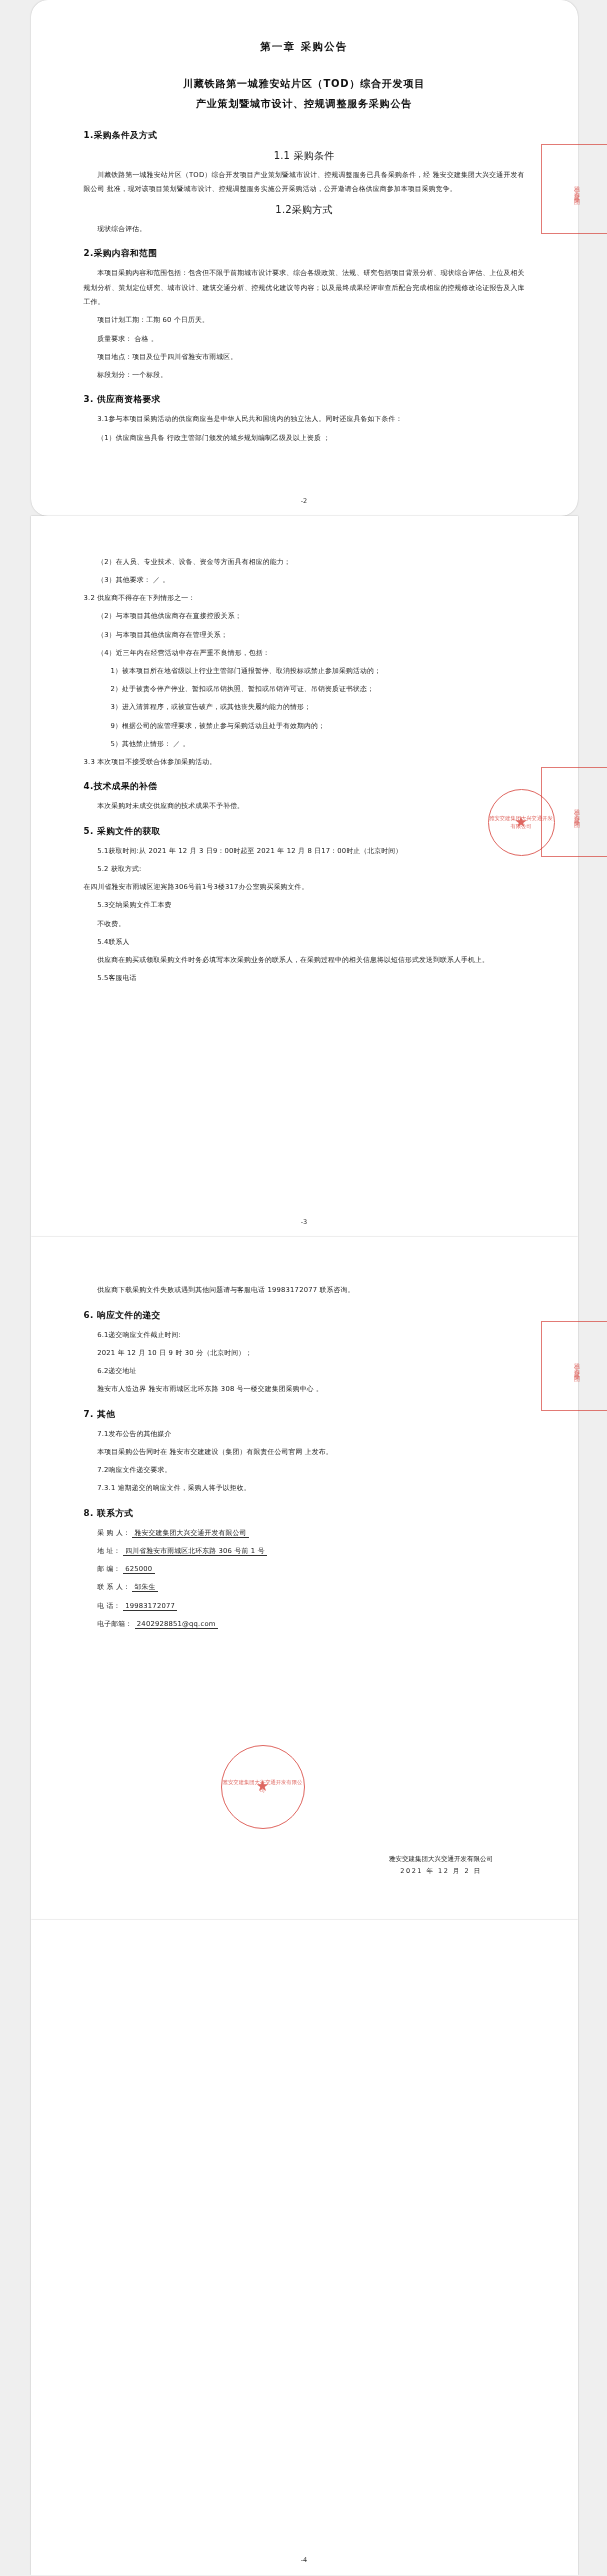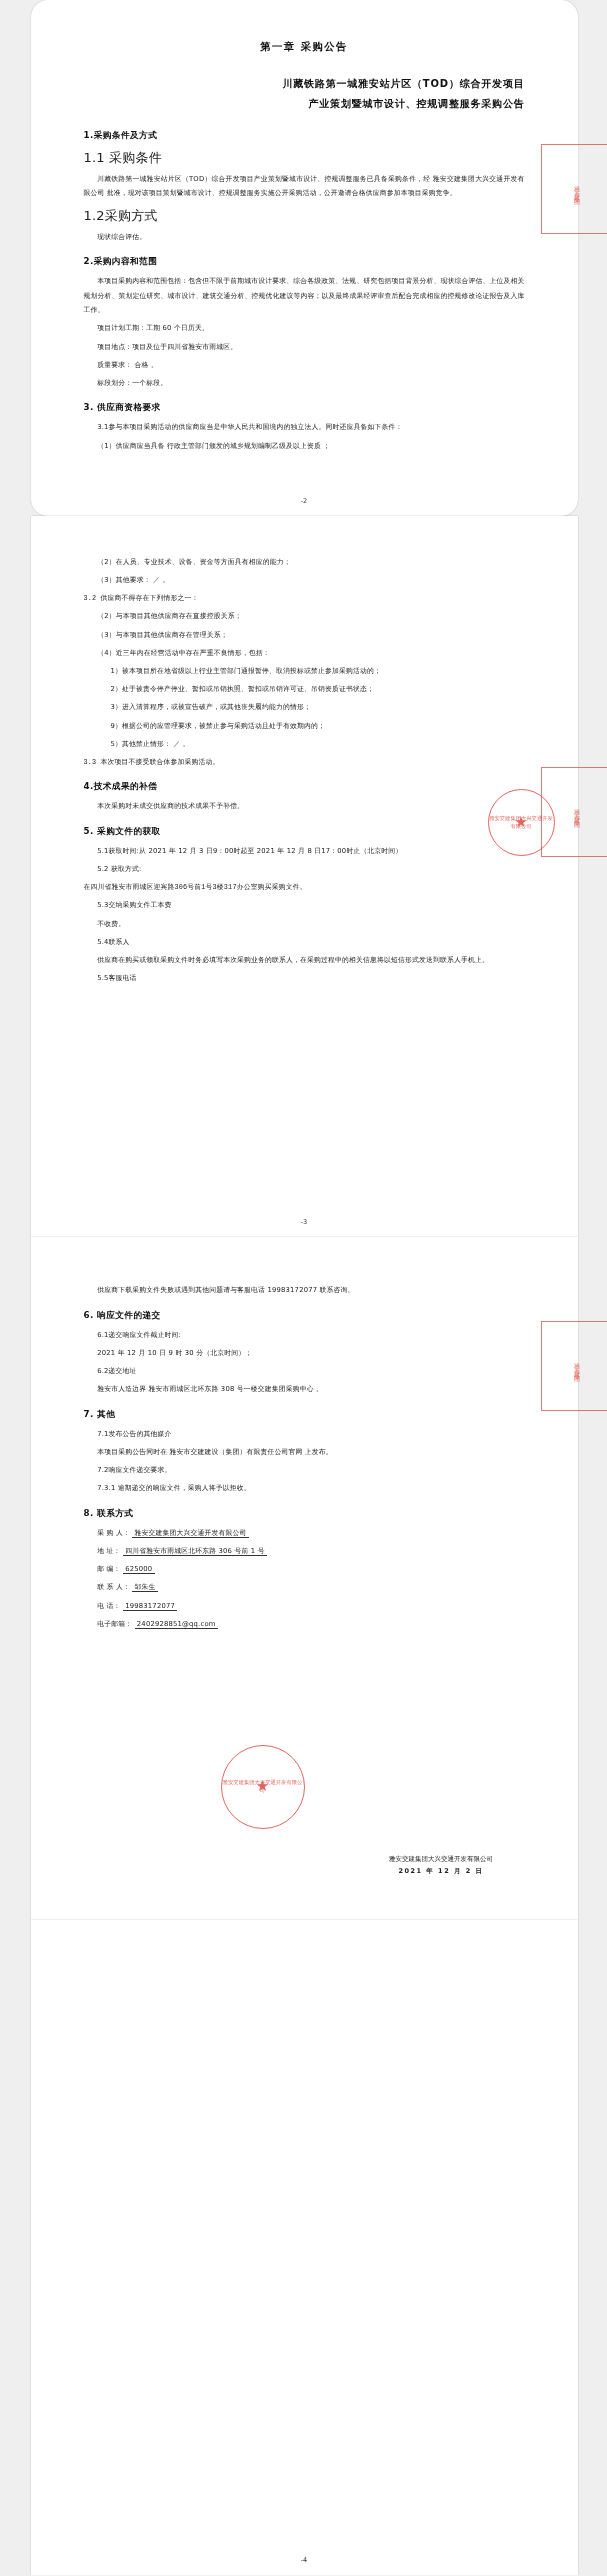--- a/index.html
+++ b/index.html
@@ -15,34 +15,34 @@
   .p1{height:516px;border-radius:17px;}
   .p2{height:721px;}
   .p3{height:683px;}
   .p4{height:655px;}
 
   .ttl-main{
     text-align:center;font-size:10.3px;font-weight:bold;letter-spacing:1.5px;
     margin:4.6px 0 20px 0;color:#111;
   }
   .ttl-sub{
-    text-align:right;font-size:10px;font-weight:bold;color:#111;
+    text-align:center;font-size:10px;font-weight:bold;color:#111;
     line-height:20px;margin:0 0 16.7px 0;letter-spacing:0.8px;
   }
   .h2{
     font-size:8.7px;font-weight:bold;color:#111;margin:12px 0 6px 0;letter-spacing:0.4px;
   }
   .h3{
-    font-size:13px;color:#222;margin:6.8px 0 4.6px 0;letter-spacing:0.2px;
+    font-size:10px;color:#222;margin:6.8px 0 4.6px 0;letter-spacing:0.2px;text-align:center;
   }
   .para{
     font-size:6.8px;color:#222;line-height:14.4px;text-align:justify;
     margin:3.8px 0;text-indent:13.7px;letter-spacing:0.2px;
   }
-  .para.noind{text-indent:0;font-family:Liberation Mono, monospace;}
+  .para.noind{text-indent:0;}
   .para.ind2{text-indent:27px;}
   .u{border-bottom:0.8px solid #333;padding:0 2.3px;}
   .pgnum{
     position:absolute;left:0;right:0;bottom:10.6px;text-align:center;
     font-size:6.5px;color:#333;
   }
   .spacer{height:7.6px;}
 
   
   .seal{
@@ -61,21 +61,21 @@
     position:absolute;right:-35px;width:70px;height:88px;opacity:.65;
     border:0.8px solid #d4342c;color:#d4342c;font-size:6px;
     writing-mode:vertical-rl;text-orientation:upright;
     display:flex;align-items:center;justify-content:center;letter-spacing:2.3px;
   }
   .seal-label{font-size:5.3px;}
   .sign-block{
     position:absolute;right:49px;bottom:44px;text-align:center;width:175px;
   }
   .sign-name{font-size:6.5px;color:#222;}
-  .sign-date{font-size:6.5px;color:#222;margin-top:3px;letter-spacing:1.5px;font-weight:bold;}
+  .sign-date{font-size:6.5px;color:#222;margin-top:3px;letter-spacing:1.5px;}
 </style>
 </head>
 <body>
 
 <div class="page-wrap">
 
   <div class="page p1">
 
     <div class="ttl-main">第一章 采购公告</div>
 
@@ -86,22 +86,22 @@
 
     <div class="h2">1.采购条件及方式</div>
     <div class="h3">1.1 采购条件</div>
     <div class="para">川藏铁路第一城雅安站片区（TOD）综合开发项目产业策划暨城市设计、控规调整服务已具备采购条件，经 雅安交建集团大兴交通开发有限公司 批准，现对该项目策划暨城市设计、控规调整服务实施公开采购活动，公开邀请合格供应商参加本项目采购竞争。</div>
     <div class="h3">1.2采购方式</div>
     <div class="para">现状综合评估。</div>
 
     <div class="h2">2.采购内容和范围</div>
     <div class="para">本项目采购内容和范围包括：包含但不限于前期城市设计要求、综合各级政策、法规、研究包括项目背景分析、现状综合评估、上位及相关规划分析、策划定位研究、城市设计、建筑交通分析、控规优化建议等内容；以及最终成果经评审查后配合完成相应的控规修改论证报告及入库工作。</div>
     <div class="para">项目计划工期：工期 60 个日历天。</div>
+    <div class="para">质量要求： 合格 。</div>
     <div class="para">项目地点：项目及位于四川省雅安市雨城区。</div>
-    <div class="para">质量要求： 合格 。</div>
     <div class="para">标段划分：一个标段。</div>
 
     <div class="h2">3. 供应商资格要求</div>
     <div class="para">3.1参与本项目采购活动的供应商应当是中华人民共和国境内的独立法人。同时还应具备如下条件：</div>
     <div class="para">（1）供应商应当具备 行政主管部门颁发的城乡规划编制乙级及以上资质 ；</div>
 
     <div class="seal-edge" style="top:144px;">雅安市交建集团</div>
 
     <div class="pgnum">-2</div>
   </div>

